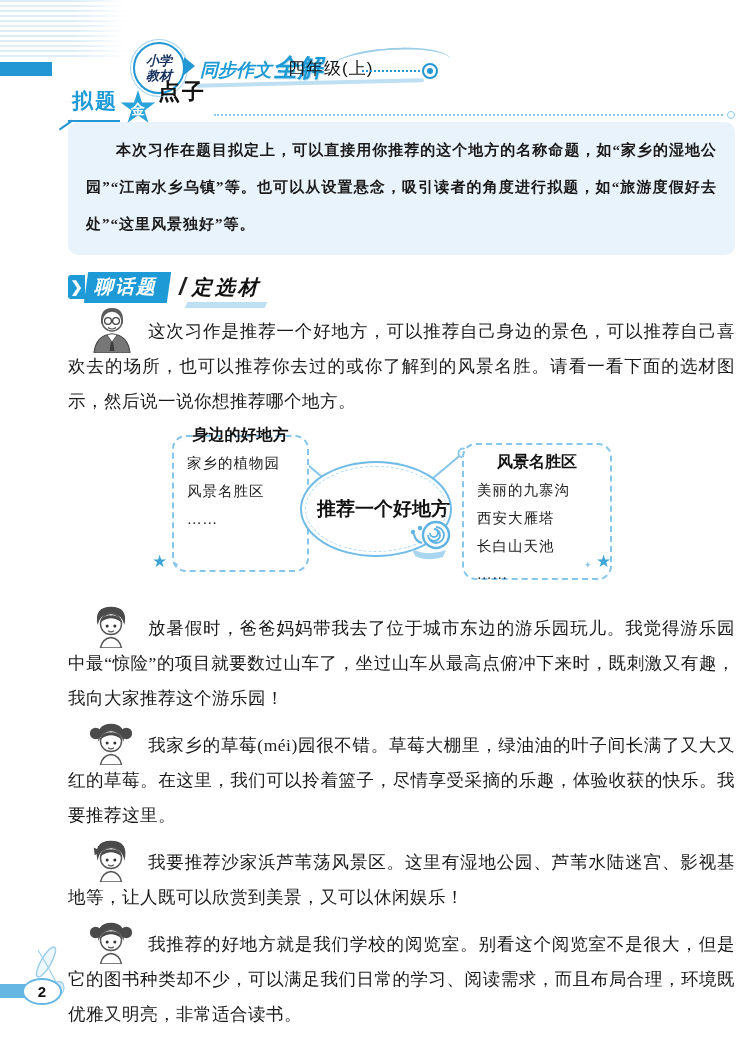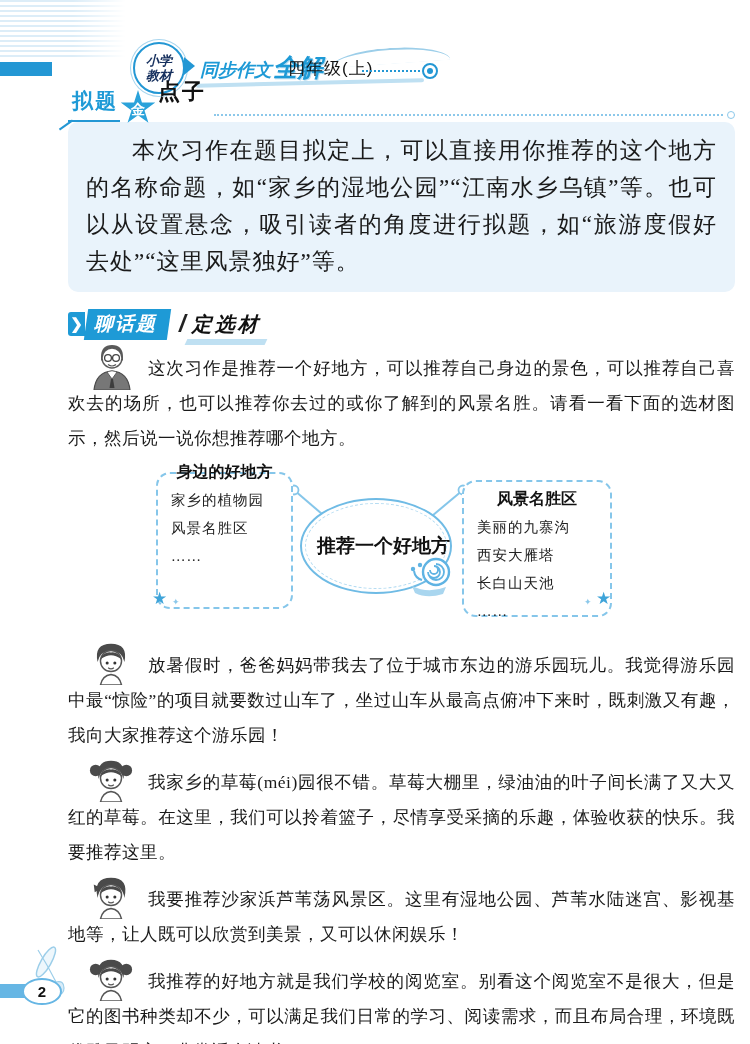--- a/index.html
+++ b/index.html
@@ -49,21 +49,21 @@
     clip-path:polygon(50% 0%,61% 35%,98% 35%,68% 57%,79% 91%,50% 70%,21% 91%,32% 57%,2% 35%,39% 35%);}
   .star-text{position:absolute;inset:0;display:flex;align-items:center;justify-content:center;
     padding-top:4px;color:#fff;font-size:14px;font-weight:bold;}
   .idea-suffix{font-family:"Liberation Sans",sans-serif;font-weight:bold;font-size:22px;
     color:#111;letter-spacing:2px;padding-bottom:15px;}
   .idea-dotrule{flex:1;border-bottom:2px dotted #8cc8ea;margin:0 4px 6px 8px;}
   .dot-end{width:6px;height:6px;border:1px solid #8cc8ea;border-radius:50%;margin-bottom:3px;background:#fff;}
 
   
   .tip-box{margin-top:0;background:#e9f3fb;border-radius:10px;padding:10px 18px 12px 18px;min-height:84px;}
-  .tip-text{margin:0;font-size:23px;line-height:37px;letter-spacing:1px;text-indent:2em;text-align:justify;}
+  .tip-text{margin:0;font-size:15px;line-height:37px;letter-spacing:1px;text-indent:2em;text-align:justify;font-weight:bold;}
 
   
   .topic-header{position:relative;display:flex;align-items:center;margin-top:17px;height:30px;}
   .chev{width:17px;height:24px;background:#1e9ad6;border-radius:3px 0 0 3px;color:#fff;
     display:flex;align-items:center;justify-content:center;font-family:"Liberation Sans",sans-serif;
     font-weight:bold;font-size:15px;}
   .topic-badge{background:#1e9ad6;color:#fff;font-family:"Liberation Sans",sans-serif;
     font-style:italic;font-weight:bold;font-size:19px;letter-spacing:2px;
     padding:2px 12px 3px 8px;transform:skewX(-8deg);margin-left:1px;}
   .topic-badge>span{display:inline-block;transform:skewX(8deg);}
@@ -76,21 +76,21 @@
 
   
   .dialogue{position:relative;margin-top:12px;}
   .dialogue .avatar{position:absolute;left:18px;top:-9px;width:52px;height:48px;}
   .speech{margin:0;font-size:17.5px;line-height:35px;letter-spacing:0.5px;text-align:justify;text-indent:80px;}
 
   
   .diagram{position:relative;height:168px;margin-top:10px;}
   .dg-svg{position:absolute;left:0;top:0;}
   .dbox{position:absolute;border:2px dashed #85c6ea;border-radius:14px;background:#fff;padding-top:7px;}
-  .dbox-left{left:88px;top:6px;width:133px;height:126px;}
+  .dbox-left{left:104px;top:6px;width:133px;height:126px;}
   .dbox-right{left:394px;top:14px;width:146px;height:126px;}
   .dbox-title{text-align:center;font-family:"Liberation Sans",sans-serif;font-weight:bold;
     font-size:16px;color:#111;margin-bottom:3px;}
   .dbox-item{font-size:14.5px;line-height:28px;padding-left:13px;color:#222;letter-spacing:1px;}
   .ellipse{position:absolute;left:232px;top:32px;width:148px;height:92px;border:2px solid #6fbbe5;
     border-radius:50%;background:#fff;display:flex;align-items:center;justify-content:flex-end;
     outline:1px dashed #b5dcf2;outline-offset:-6px;}
   .ellipse-label{font-family:"Liberation Sans",sans-serif;font-weight:bold;font-size:19px;color:#111;}
   .corner-star{position:absolute;color:#3fa4d9;font-size:17px;line-height:1;}
   .cs-bl{left:84px;top:124px;}

